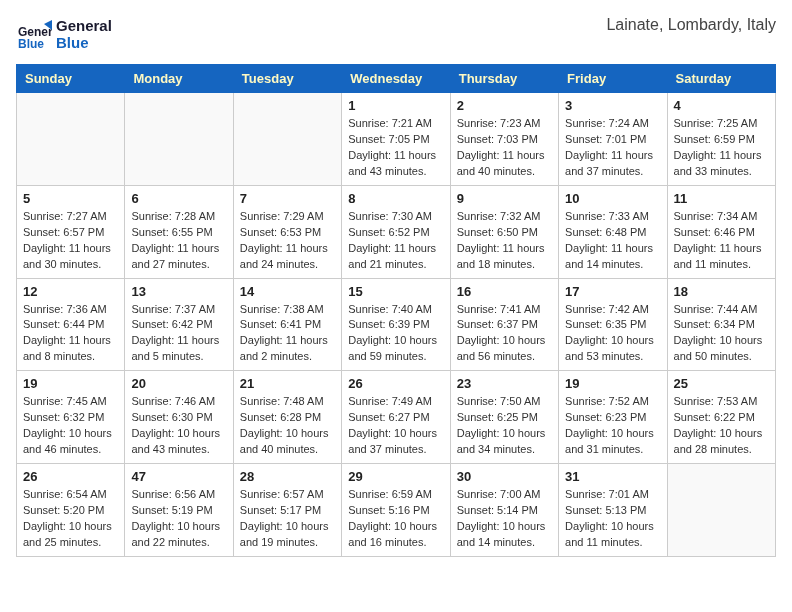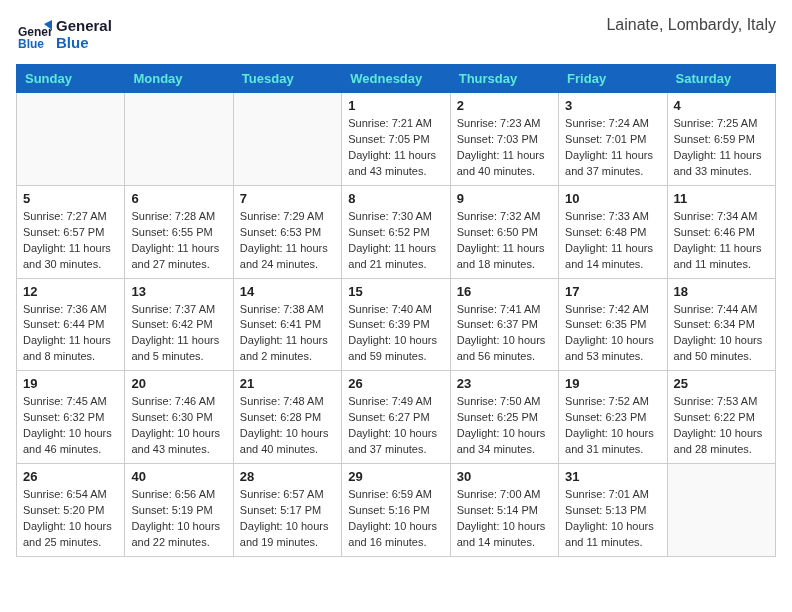--- a/index.html
+++ b/index.html
@@ -37,21 +37,21 @@
       font-size: 16px;
       color: #444;
     }
     .calendar {
       width: 100%;
       border-collapse: collapse;
       border: 1px solid #ccc;
     }
     .calendar th {
       background-color: #1565c0;
-      color: #5eead4;
+      color: #fef9c3;
       font-size: 13px;
       font-weight: bold;
       padding: 6px 8px;
       text-align: left;
       border: 1px solid #1565c0;
     }
     .calendar td {
       vertical-align: top;
       border: 1px solid #ccc;
       padding: 5px 6px;
@@ -222,21 +222,21 @@
           <div class="day-number">25</div>
           <div class="day-info">Sunrise: 7:53 AM<br>Sunset: 6:22 PM<br>Daylight: 10 hours and 28 minutes.</div>
         </td>
       </tr>
       <tr class="week-row">
         <td>
           <div class="day-number">26</div>
           <div class="day-info">Sunrise: 6:54 AM<br>Sunset: 5:20 PM<br>Daylight: 10 hours and 25 minutes.</div>
         </td>
         <td>
-          <div class="day-number">40</div>
+          <div class="day-number">47</div>
           <div class="day-info">Sunrise: 6:56 AM<br>Sunset: 5:19 PM<br>Daylight: 10 hours and 22 minutes.</div>
         </td>
         <td>
           <div class="day-number">28</div>
           <div class="day-info">Sunrise: 6:57 AM<br>Sunset: 5:17 PM<br>Daylight: 10 hours and 19 minutes.</div>
         </td>
         <td>
           <div class="day-number">29</div>
           <div class="day-info">Sunrise: 6:59 AM<br>Sunset: 5:16 PM<br>Daylight: 10 hours and 16 minutes.</div>
         </td>

